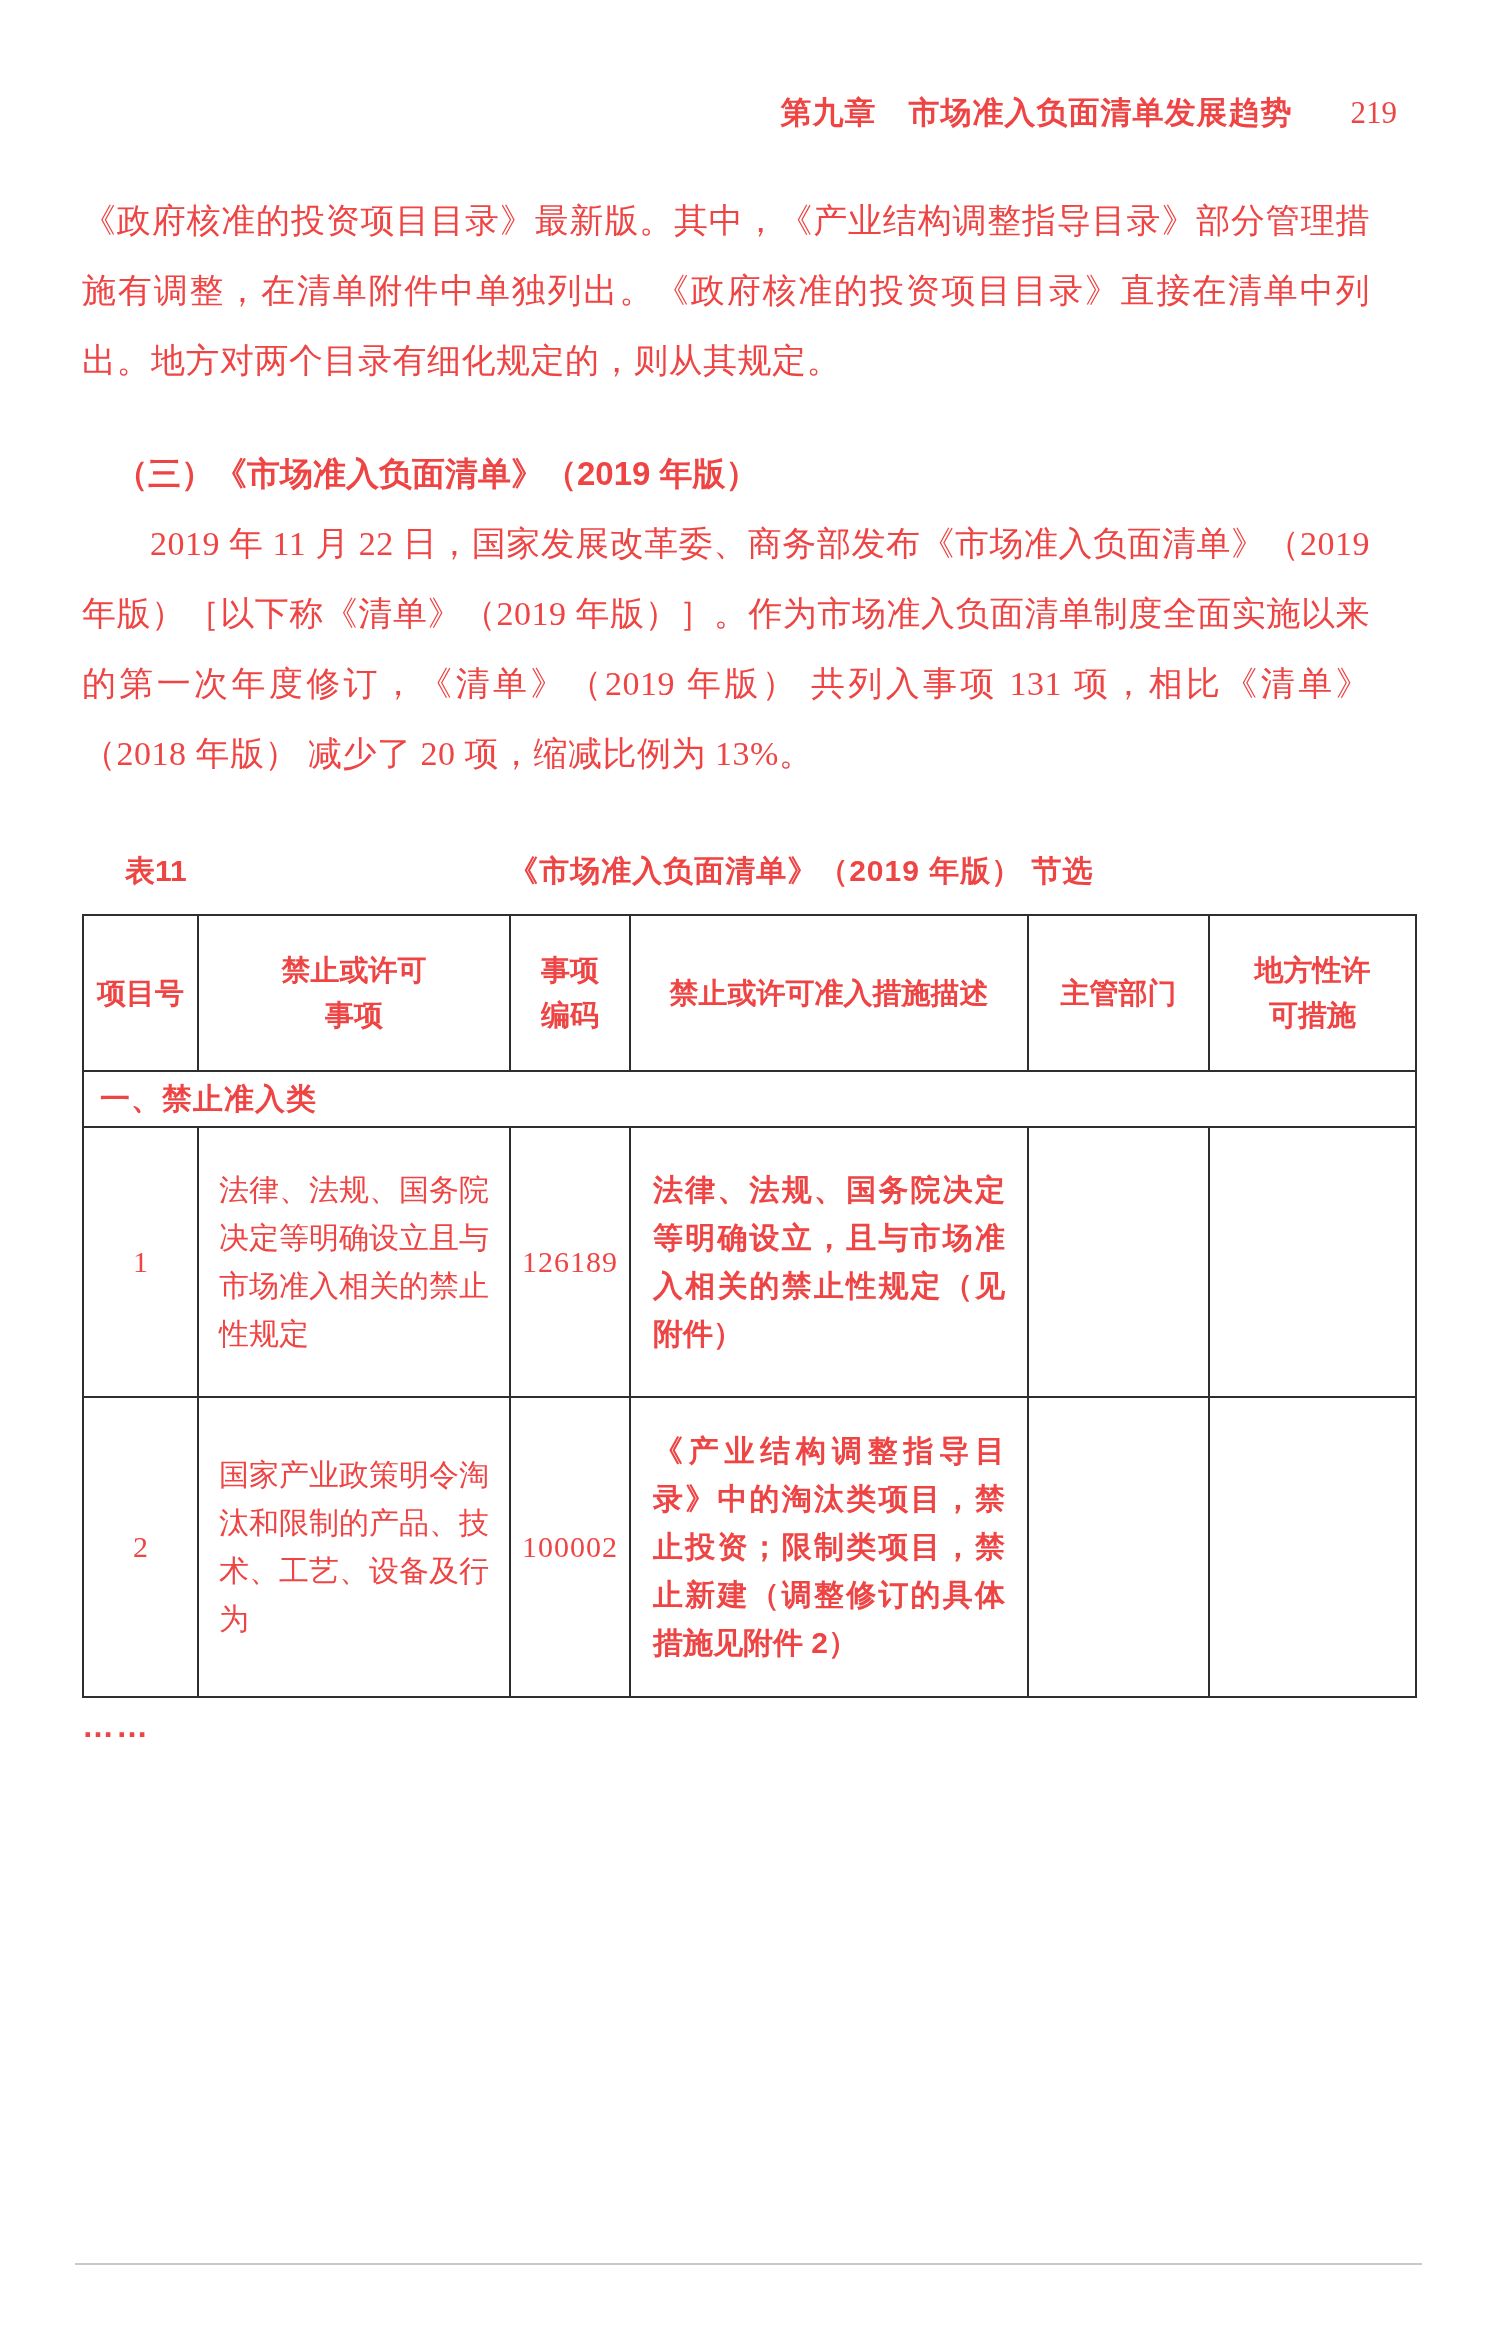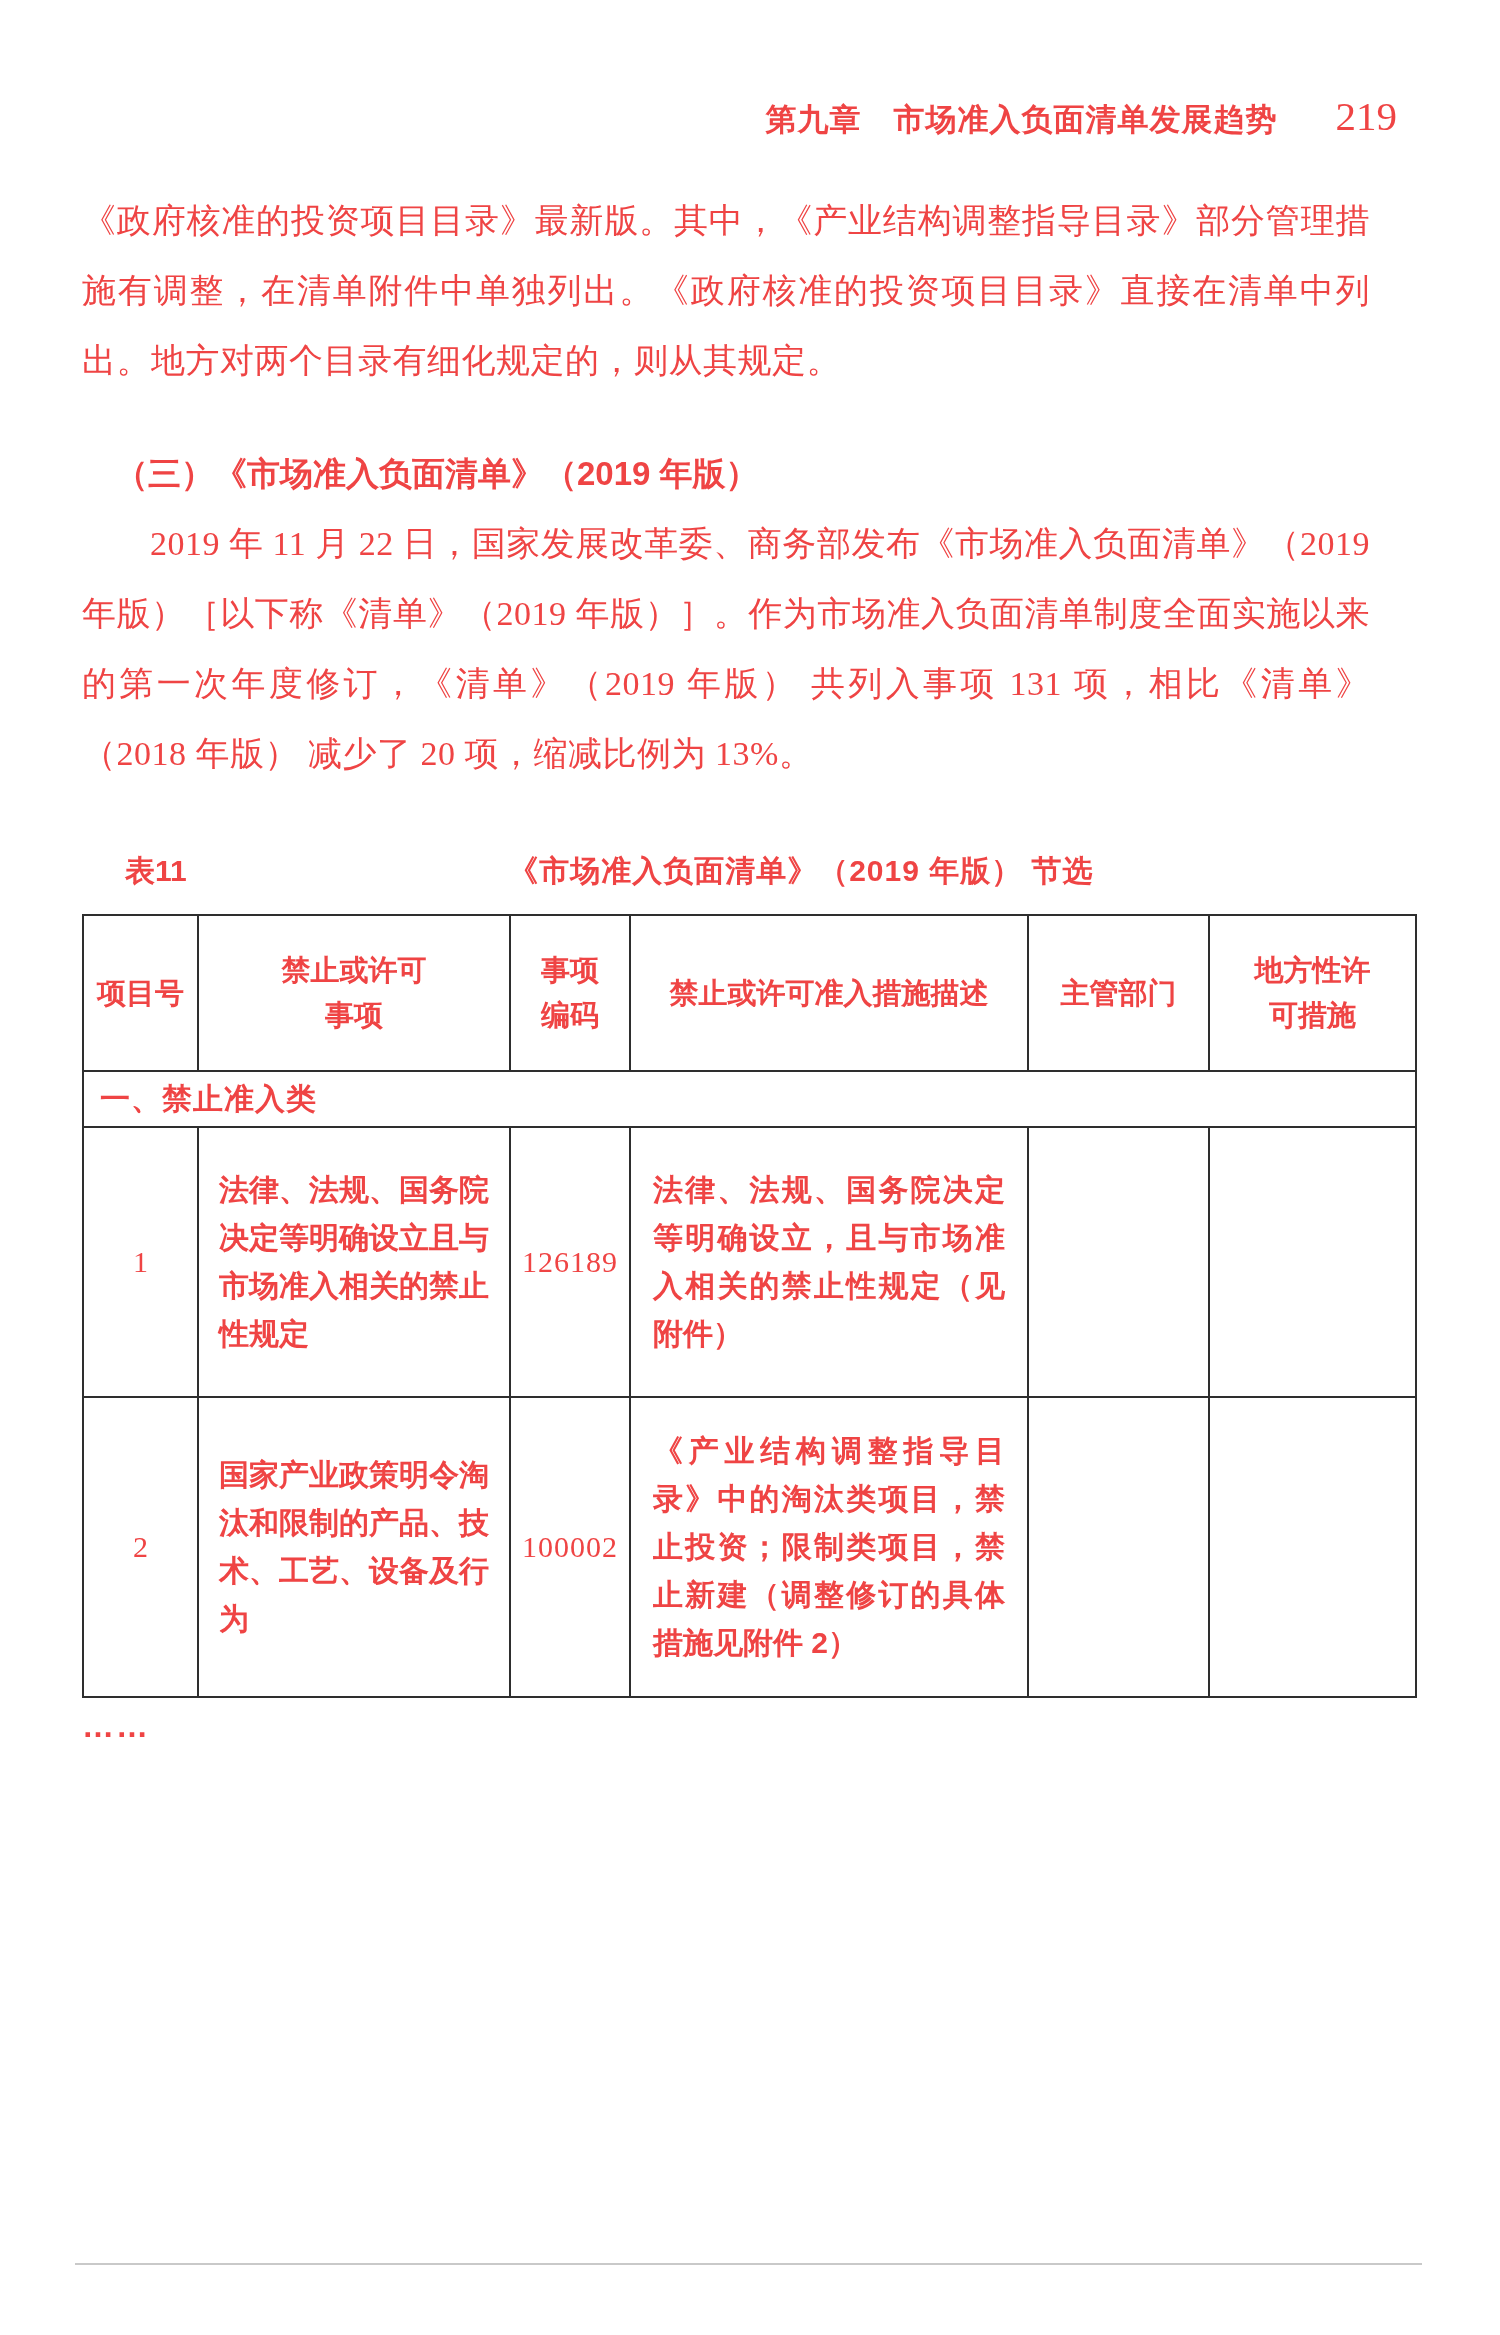--- a/index.html
+++ b/index.html
@@ -28,21 +28,21 @@
     margin-right: 18px;
     height: 44px;
   }
   .running-header .chapter {
     font-family: "Liberation Sans", "DejaVu Sans", sans-serif;
     font-weight: bold;
     font-size: 31px;
     letter-spacing: 1px;
   }
   .running-header .pnum {
-    font-size: 41px;
+    font-size: 31px;
     font-weight: 400;
   }
   
   .text-col {
     margin-right: 45px;
   }
   p.body-text {
     margin: 0;
     font-size: 34px;
     line-height: 70px;
@@ -113,21 +113,21 @@
   tr.row-2 { height: 300px; }
   td.cell-no {
     text-align: center;
     font-family: "Liberation Serif", "DejaVu Serif", serif;
     font-size: 30px;
     font-weight: 400;
   }
   td.cell-item {
     padding: 16px 20px;
     font-size: 30px;
-    font-weight: 700;
+    font-weight: 400;
     line-height: 48px;
     text-align: justify;
     text-align-last: left;
   }
   td.cell-code {
     text-align: center;
     font-family: "Liberation Serif", "DejaVu Serif", serif;
     font-size: 30px;
     font-weight: 400;
     letter-spacing: 1px;

